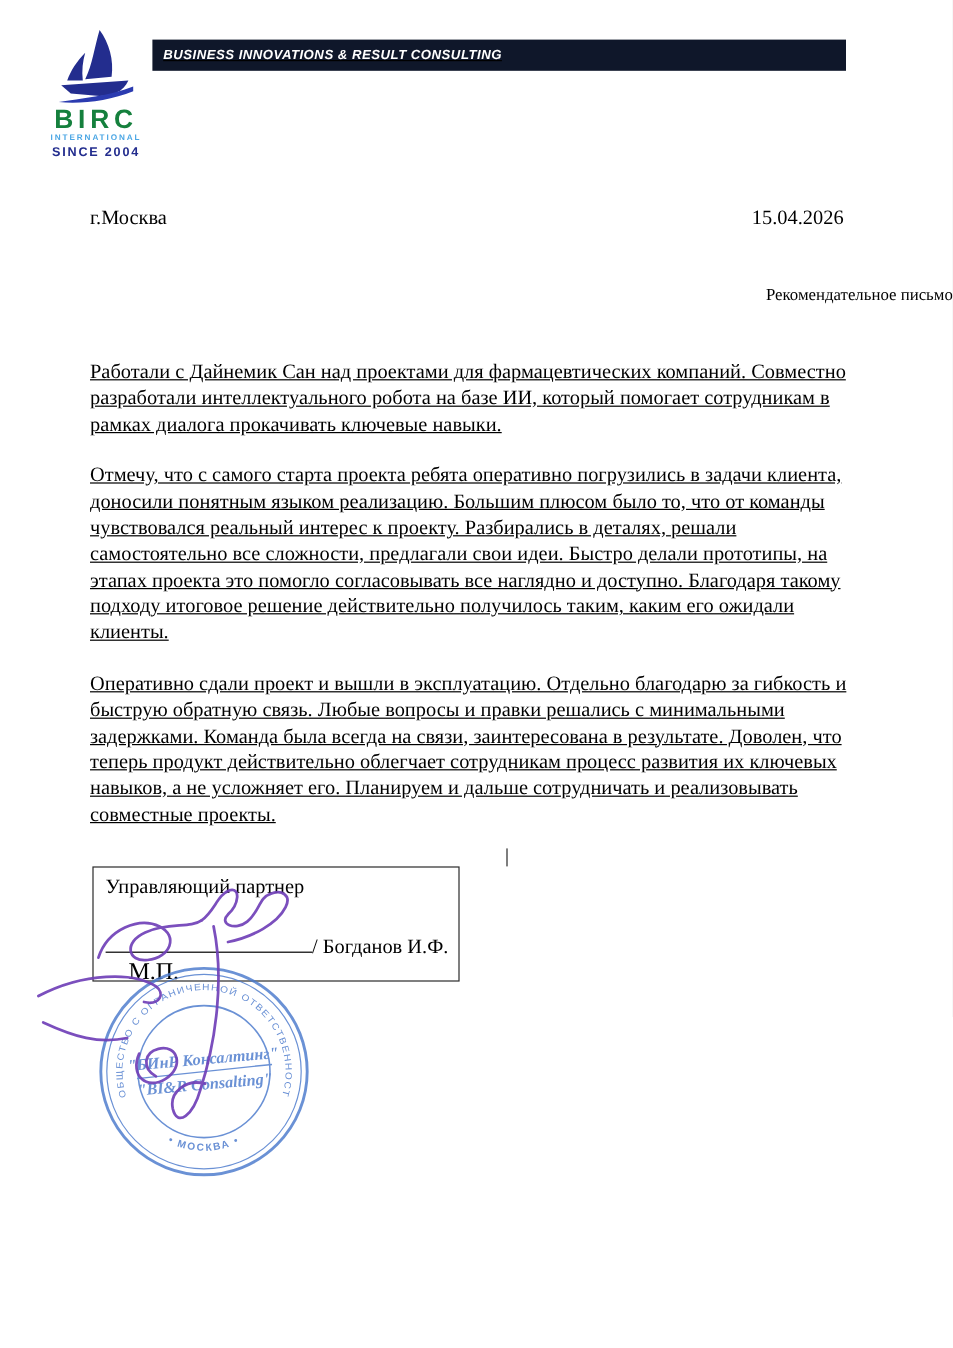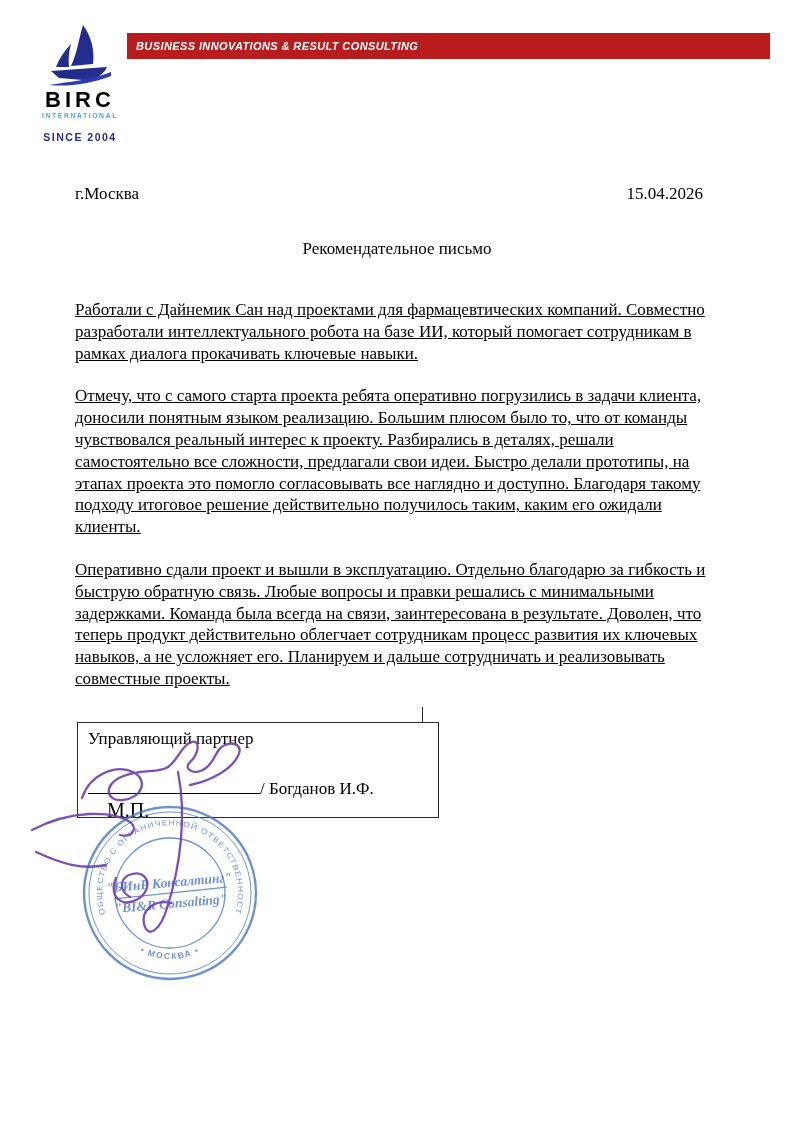--- a/index.html
+++ b/index.html
@@ -4,42 +4,42 @@
 <style>
   html,body{margin:0;padding:0;background:#e8e8e8;}
   .page{
     position:relative;width:794px;height:1123px;margin:0 auto;background:#ffffff;
     font-family:"Liberation Serif", serif;color:#000;overflow:hidden;
   }
   
   .logo{position:absolute;left:30px;top:24px;width:100px;text-align:center;}
   .logo svg{display:block;margin:0 auto;}
   .logo-name{font-family:"Liberation Sans", sans-serif;font-weight:700;font-size:22px;
-    letter-spacing:4px;line-height:1.05;color:#000000;}
+    letter-spacing:4px;line-height:1.05;color:#15803d;}
   .logo-sub{font-family:"Liberation Sans", sans-serif;font-weight:700;font-size:6.8px;
     letter-spacing:1.6px;color:#4aa6e4;margin-top:1px;}
   .logo-since{font-family:"Liberation Sans", sans-serif;font-weight:800;font-size:10.5px;
-    letter-spacing:1.5px;color:#232d8e;margin-top:12px;}
-  .banner{position:absolute;left:127px;top:33px;width:643px;height:26px;background:#b91c1c;
-    display:flex;align-items:center;box-sizing:border-box;padding-left:9px;}
+    letter-spacing:1.5px;color:#232d8e;margin-top:2px;}
+  .banner{position:absolute;left:127px;top:33px;width:578px;height:26px;background:#0f172a;
+    display:flex;align-items:center;box-sizing:border-box;padding-left:9px;text-decoration:underline;}
   .banner span{font-family:"Liberation Sans", sans-serif;font-style:italic;font-weight:700;
     font-size:11px;letter-spacing:.4px;color:#ffffff;}
   .address{position:absolute;left:166px;top:66px;font-family:"Liberation Sans", sans-serif;
     font-style:italic;font-size:12px;line-height:15.5px;color:#595959;}
   .address .site{text-decoration:underline;color:#595959;cursor:pointer;}
   
-  .dateline{position:absolute;left:75px;top:184px;width:628px;display:flex;
+  .dateline{position:absolute;left:75px;top:172px;width:628px;display:flex;
     justify-content:space-between;font-size:17px;}
-  .doc-title{position:absolute;left:0;top:239px;width:100%;text-align:center;
-    font-size:17px;font-weight:400;}
+  .doc-title{position:absolute;left:0;top:239px;width:100%;text-align:right;
+    font-size:14px;font-weight:400;}
   .body{position:absolute;left:75px;top:299px;width:650px;font-size:17px;line-height:21.8px;
     text-align:left;}
   .body p{margin:0 0 21px 0;text-decoration:underline;}
   
-  .sig-box{position:absolute;left:77px;top:722px;width:362px;height:96px;
+  .sig-box{position:absolute;left:77px;top:722px;width:306px;height:96px;
     border:1px solid #2a2a2a;box-sizing:border-box;padding:6px 10px;}
   .sig-pos{font-size:17px;}
   .sig-row{position:absolute;left:10px;top:56px;font-size:17px;white-space:nowrap;}
   .sig-blank{display:inline-block;width:172px;border-bottom:1px solid #000;height:14px;}
   .seal-mark{position:absolute;left:10px;top:76px;font-size:20px;margin-left:19px;}
   .box-tick{position:absolute;left:422px;top:707px;width:1px;height:15px;background:#2a2a2a;}
   
   .artifacts{position:absolute;left:20px;top:718px;width:420px;height:300px;pointer-events:none;}
   .stamp-text{font-family:"Liberation Sans", sans-serif;}
   .stamp-center{font-family:"Liberation Serif", serif;font-style:italic;font-weight:700;}

